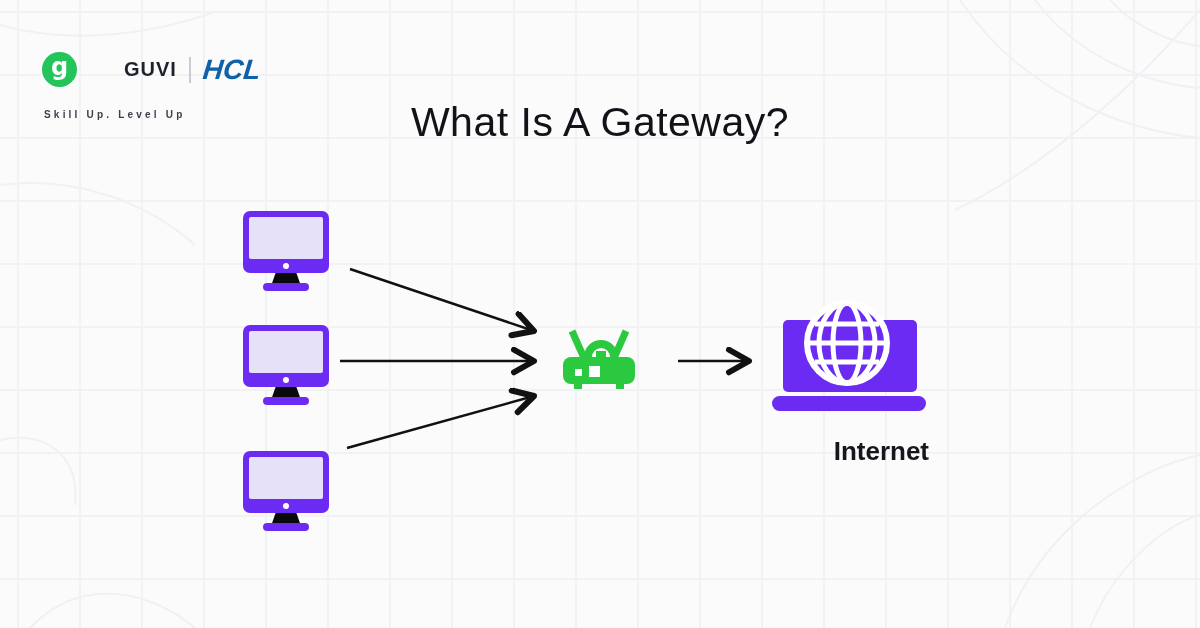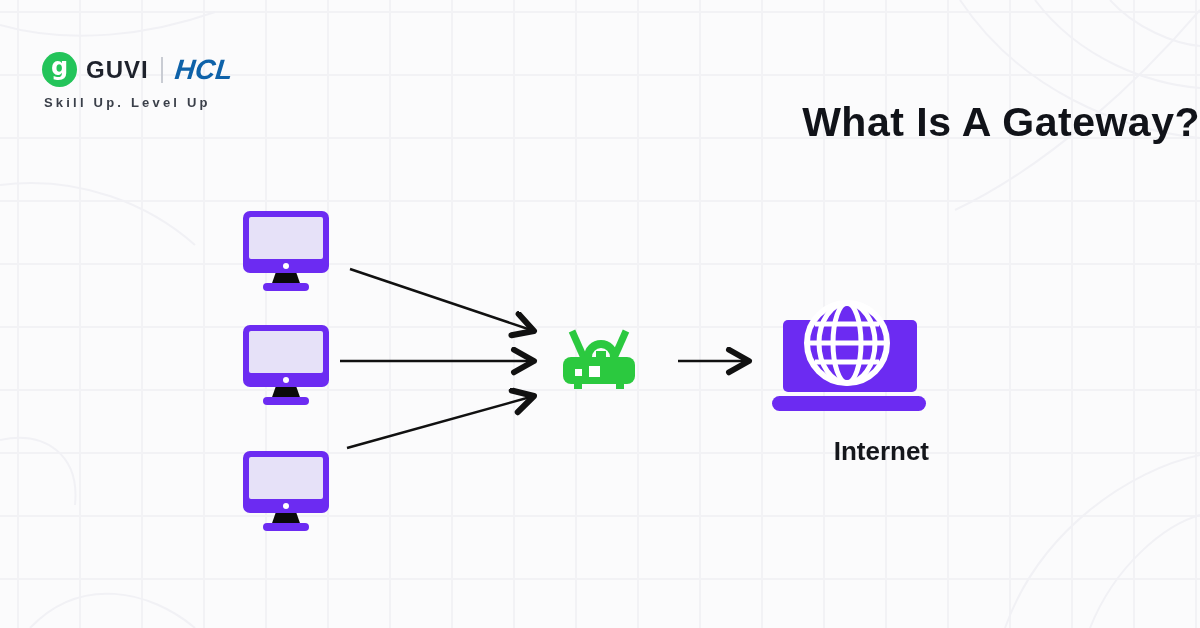--- a/index.html
+++ b/index.html
@@ -28,35 +28,35 @@
   .logo-row { display: flex; align-items: center; gap: 9px; }
   .logo-mark {
     width: 35px; height: 35px; border-radius: 50%;
     background: #23C45A; color: #ffffff;
     display: flex; align-items: center; justify-content: center;
     font-family: "DejaVu Sans", sans-serif;
     font-size: 24px; font-weight: bold; line-height: 1;
     padding-bottom: 6px;
   }
   .logo-guvi {
-    font-size: 24px; font-weight: bold; letter-spacing: 1px; color: #1E222C;
+    font-size: 20px; font-weight: bold; letter-spacing: 1px; color: #1E222C; margin-left: 38px;
   }
   .logo-divider { width: 2px; height: 26px; background: #C9CCD3; margin: 0 3px; }
   .logo-hcl {
     font-size: 28px; font-weight: bold; font-style: italic;
     letter-spacing: 0px; color: #0E62A9; transform: skewX(-6deg);
   }
   .logo-tagline {
-    margin-top: 8px; margin-left: 2px;
-    font-size: 13px; font-weight: bold; letter-spacing: 3.2px; color: #3A3F49;
+    margin-top: 22px; margin-left: 2px;
+    font-size: 10px; font-weight: bold; letter-spacing: 3.2px; color: #3A3F49;
   }
   
   .page-title {
     position: absolute; top: 99px; left: 0; width: 100%;
-    text-align: right; font-size: 41px; font-weight: bold;
+    text-align: center; font-size: 41px; font-weight: normal;
     letter-spacing: 0.5px; color: #111319;
   }
   
   .node { position: absolute; }
   #computer-1 { left: 243px; top: 211px; }
   #computer-2 { left: 243px; top: 325px; }
   #computer-3 { left: 243px; top: 451px; }
   #gateway-router { left: 563px; top: 328px; }
   #internet-node { left: 772px; top: 298px; }
   .internet-label {

